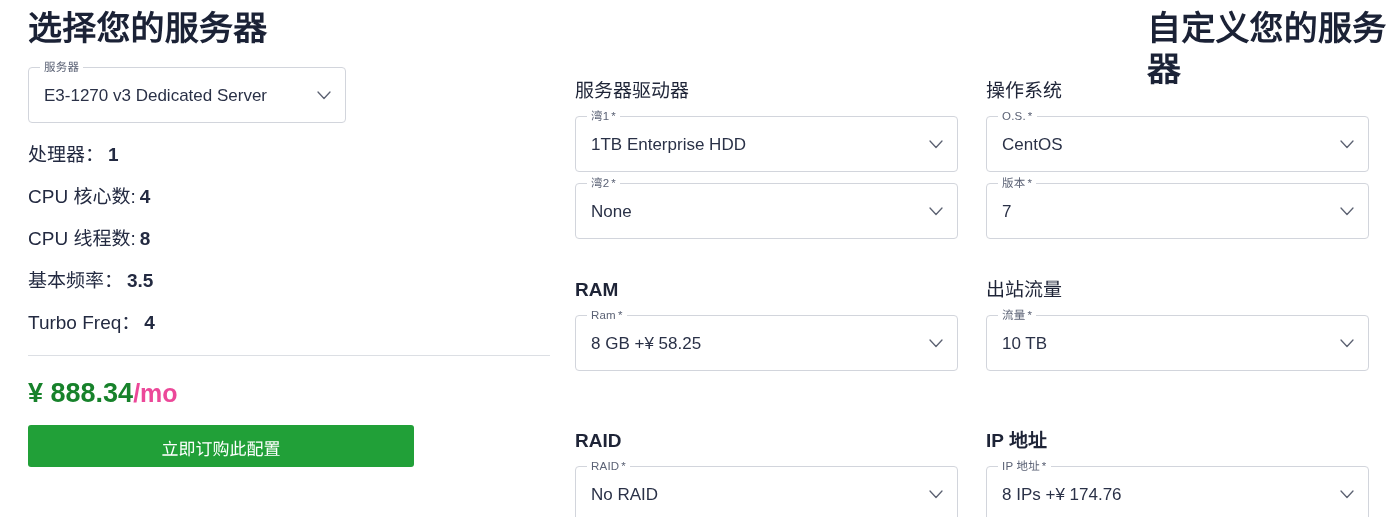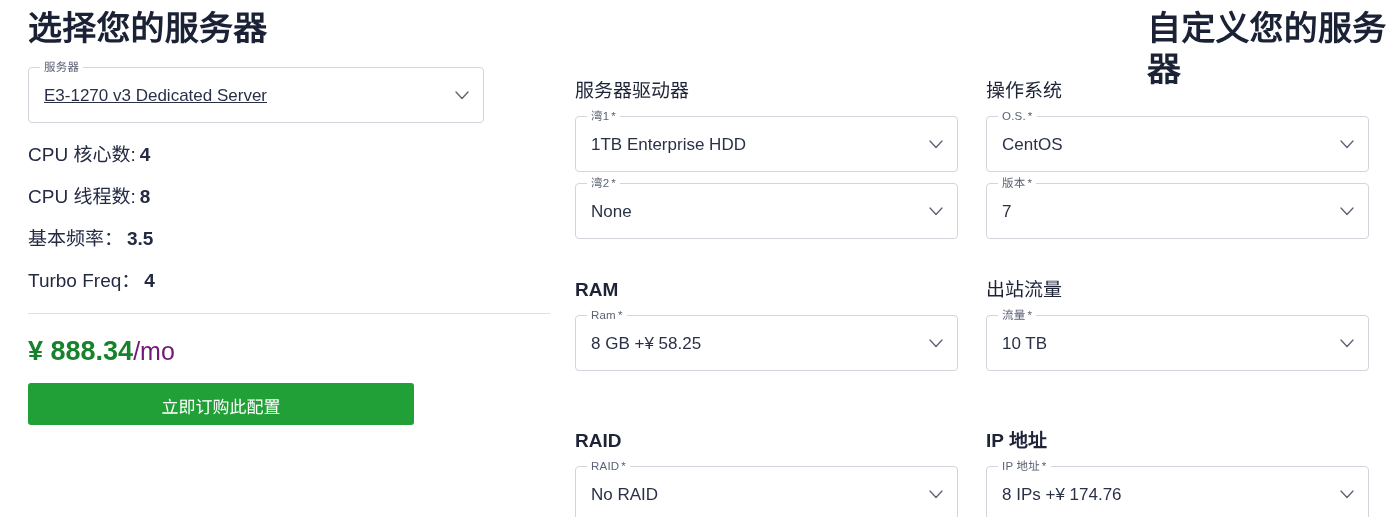--- a/index.html
+++ b/index.html
@@ -136,22 +136,22 @@
     line-height: 1;
     color: #4a5060;
     font-weight: 400;
     white-space: nowrap;
   }
   .price .amount {
     color: #17822b;
     font-weight: 700;
   }
   .price .per {
-    color: #701a75;
-    font-weight: 400;
+    color: #ec4899;
+    font-weight: 700;
     font-size: 25px;
     margin-top: 16px;
   }
 
   .order-button {
     display: block;
     width: 386px;
     height: 42px;
     margin-top: 18px;
     background: #21a038;
@@ -192,32 +192,35 @@
 </style>
 </head>
 <body>
 
 <div class="page">
 
   <div class="col-left">
 
     <h1 class="page-heading">选择您的服务器</h1>
 
-    <div class="mui-select" style="width:456px;text-decoration:underline;">
+    <div class="mui-select" style="width:318px;">
       <span class="notch-label">服务器</span>
       <span class="value">E3-1270 v3 Dedicated Server</span>
       <span class="chev">
         <svg width="14" height="9" viewBox="0 0 14 9" fill="none">
           <path d="M1 1 L7 7.5 L13 1" stroke="#5c6272" stroke-width="1.3" stroke-linecap="round" stroke-linejoin="round"></path>
         </svg>
       </span>
     </div>
 
     <ul class="spec-list">
       <li>
+        <span class="sep">处理器：</span><b>1</b>
+      </li>
+      <li>
         <span class="sep">CPU 核心数:</span><b>4</b>
       </li>
       <li>
         <span class="sep">CPU 线程数:</span><b>8</b>
       </li>
       <li>
         <span class="sep">基本频率：</span><b>3.5</b>
       </li>
       <li>
         <span class="sep">Turbo Freq：</span><b>4</b>

